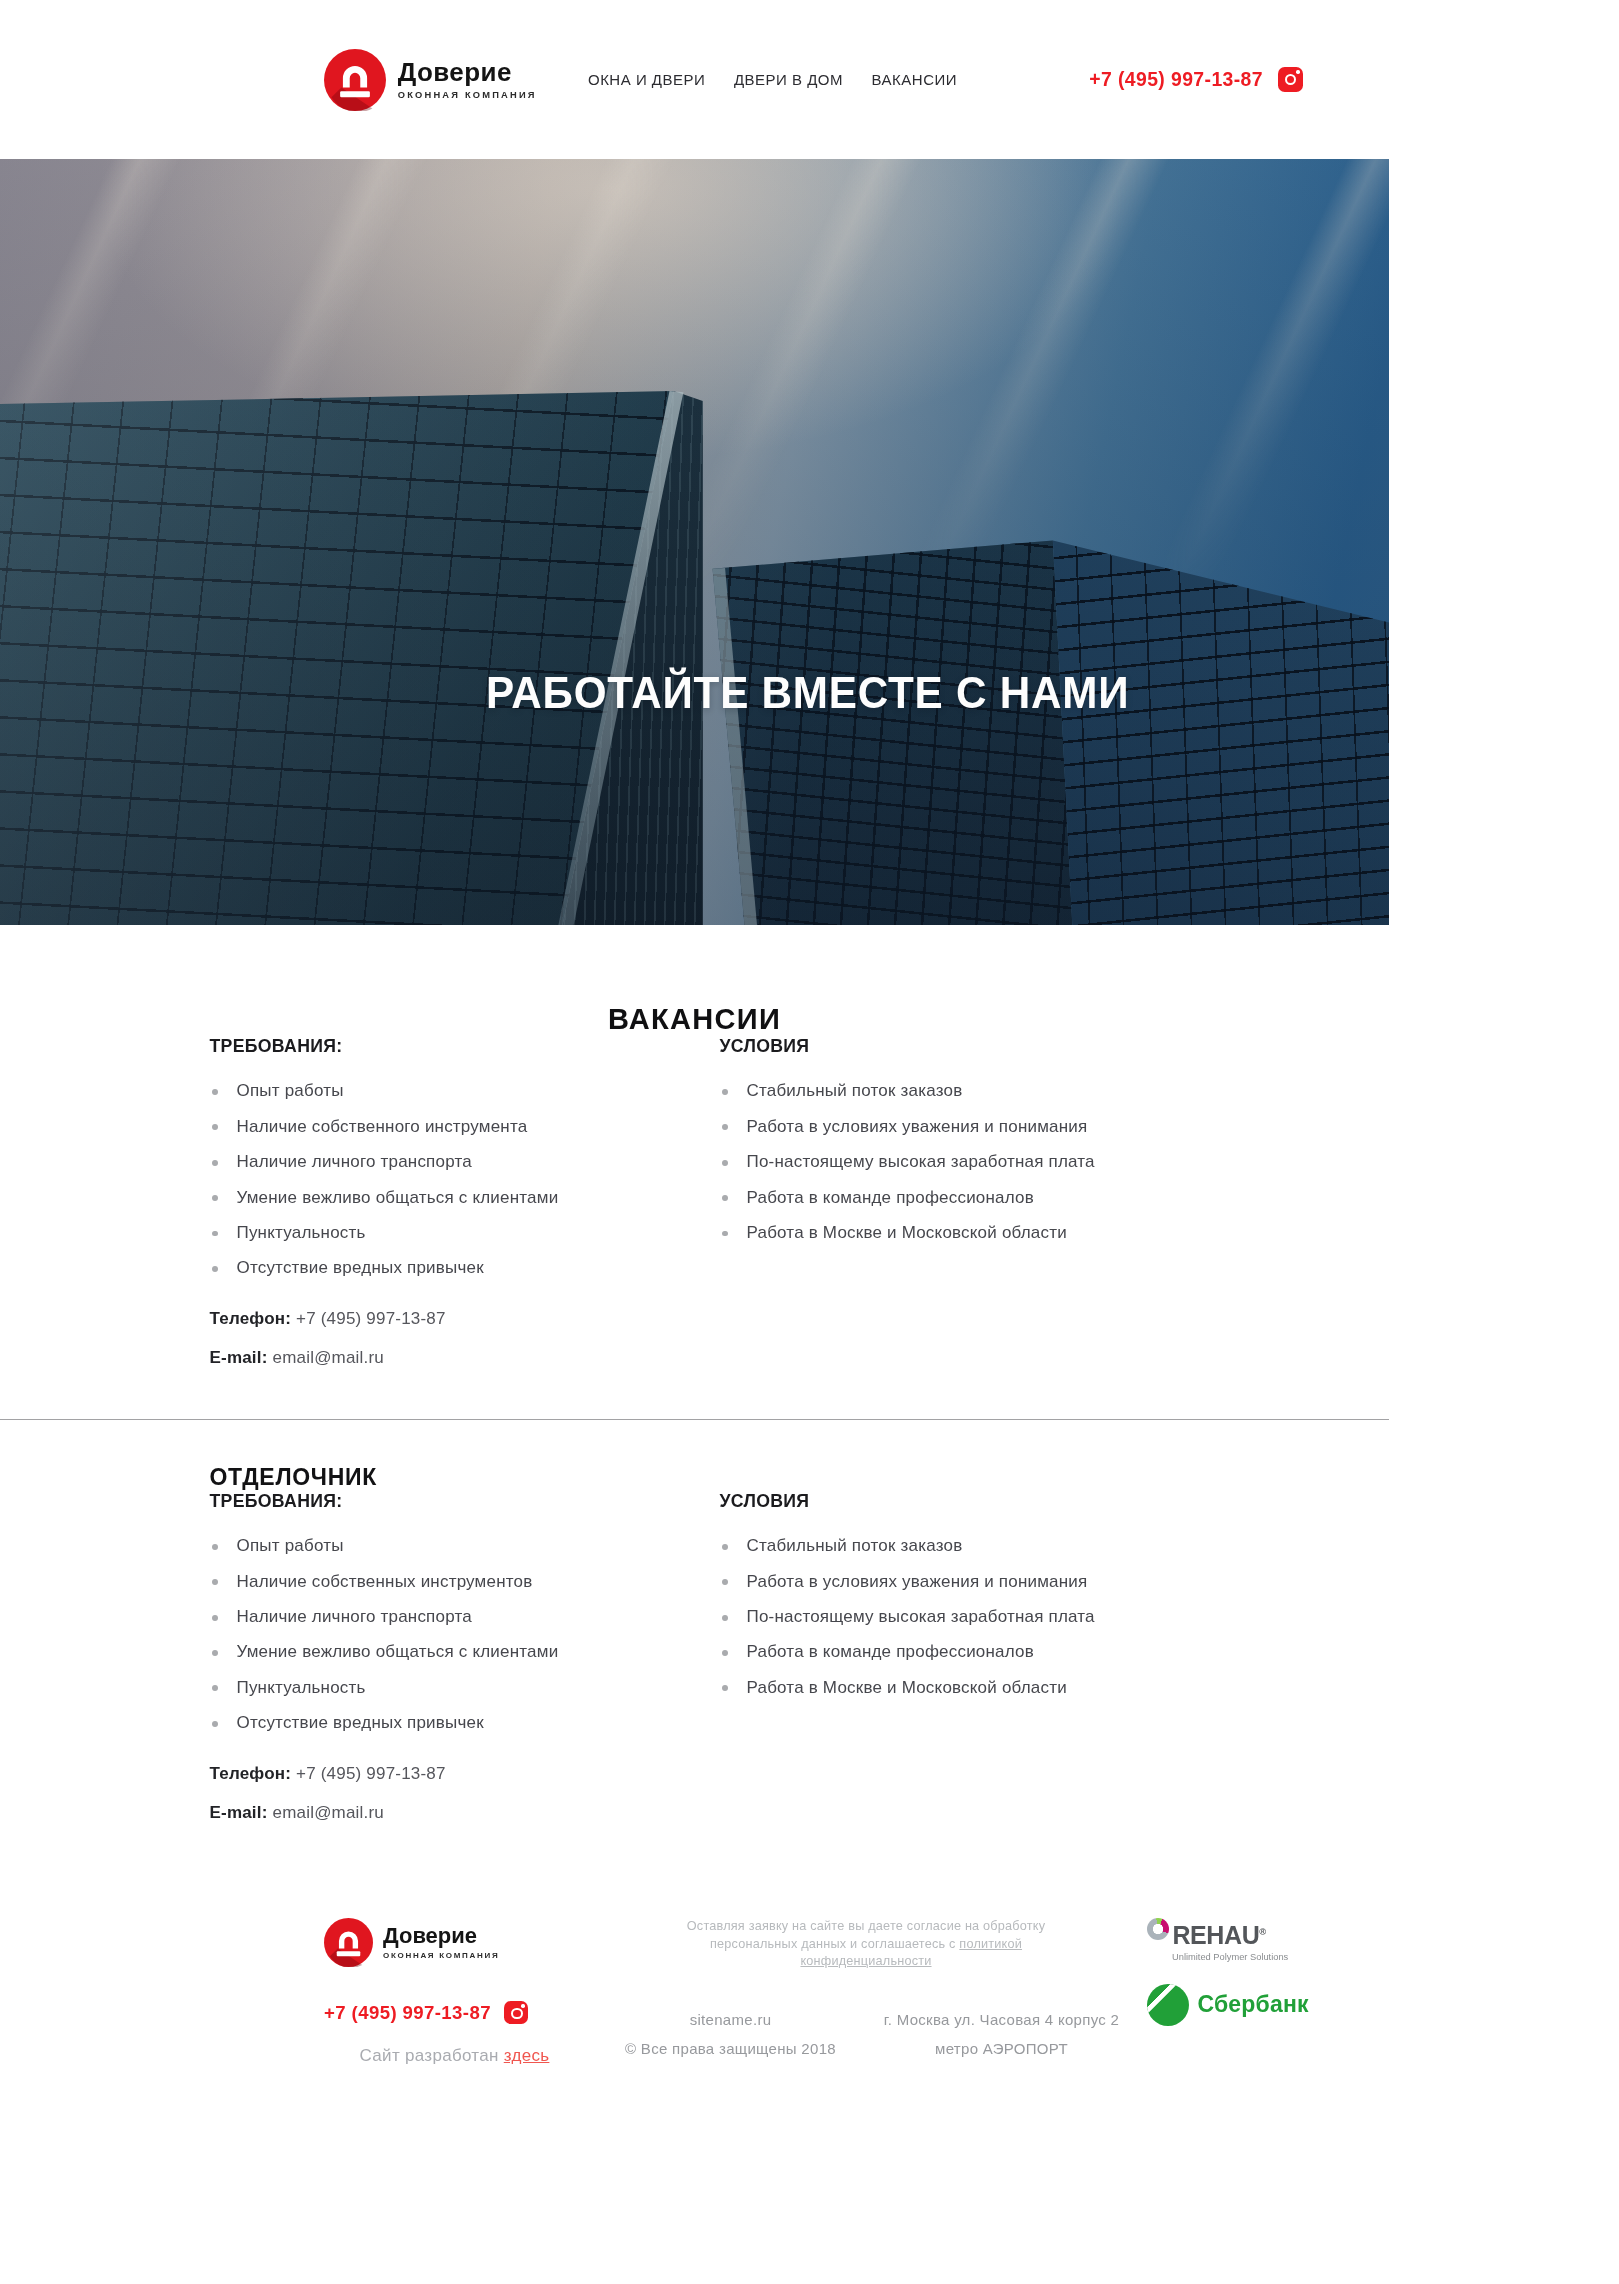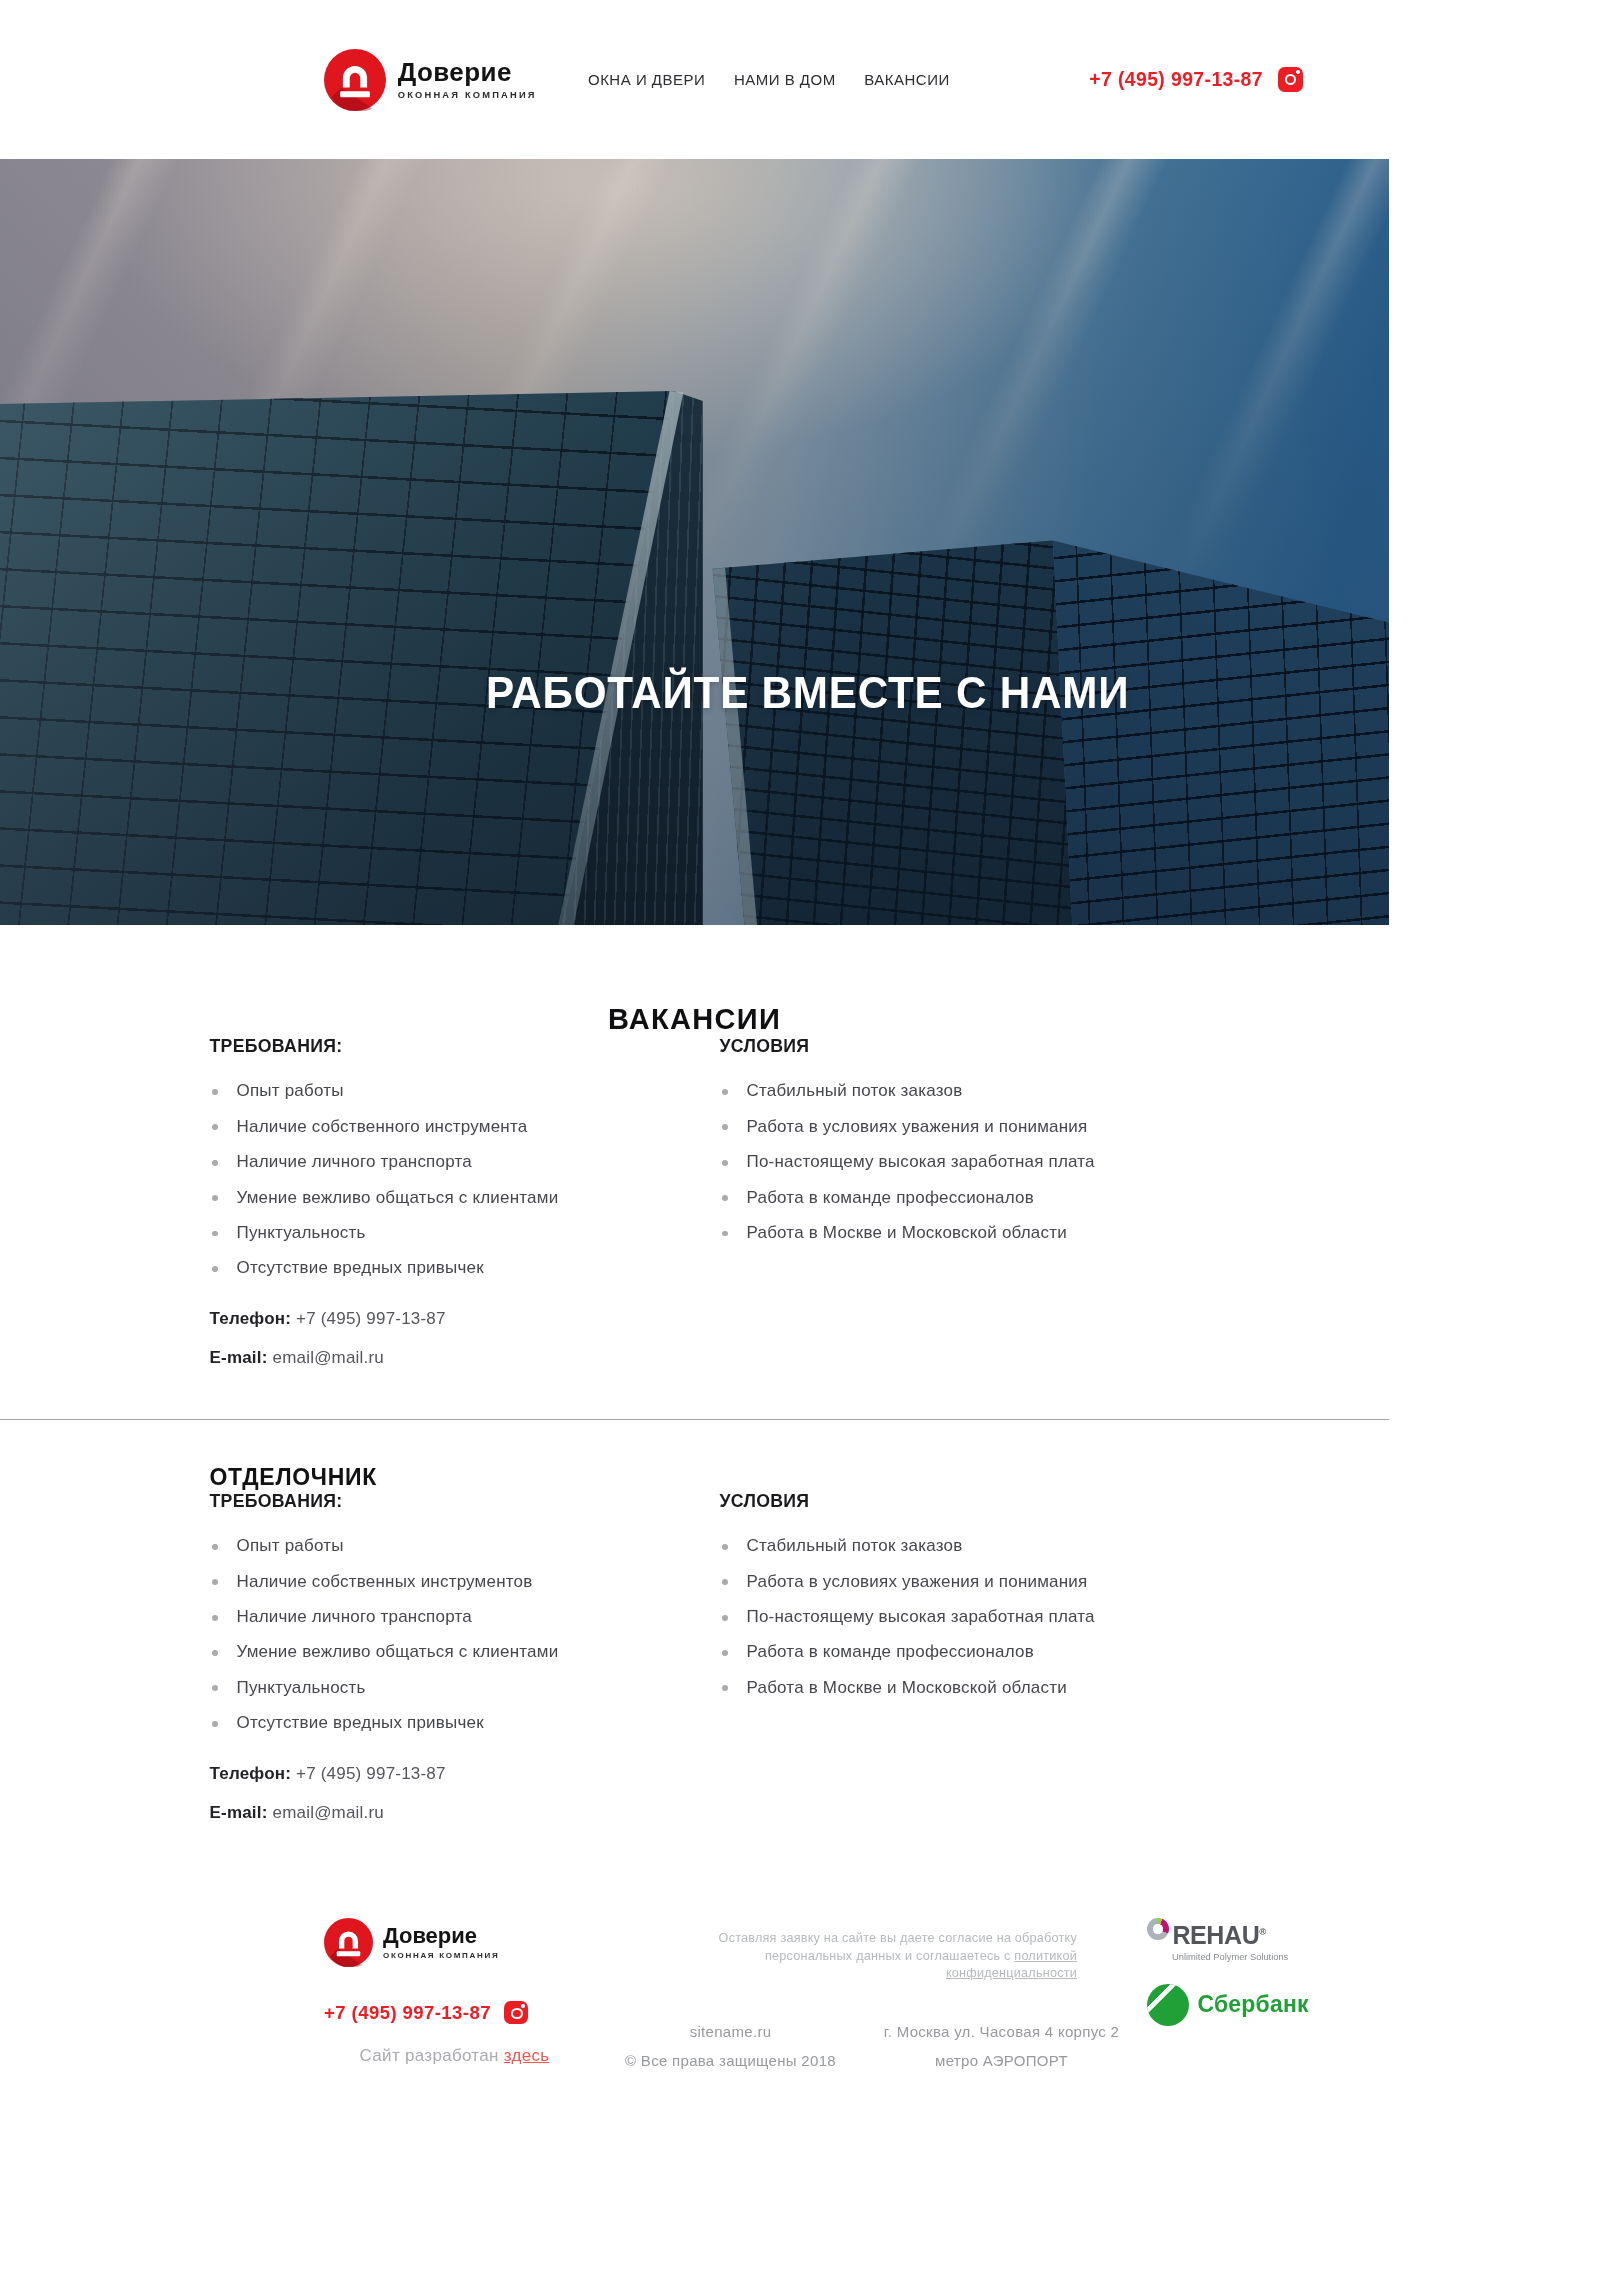--- a/index.html
+++ b/index.html
@@ -91,21 +91,21 @@
   .f-left{width:261px;flex:0 0 auto;}
   .f-logo{display:flex;align-items:center;gap:10px;cursor:pointer;}
   .f-logo .logo-icon{width:49px;height:49px;}
   .f-logo-name{font-size:22px;font-weight:700;color:#141414;line-height:1;}
   .f-logo-tag{font-size:8px;font-weight:700;color:#2b2b2b;letter-spacing:1.7px;margin-top:4.2px;}
   .f-phone-row{display:flex;align-items:center;gap:13.5px;margin-top:34px;}
   .f-phone{font-size:18.6px;font-weight:700;color:#ee1c23;letter-spacing:0.4px;cursor:pointer;}
   .dev-line{margin-top:22px;font-size:17px;color:#a9abb0;letter-spacing:0.3px;text-align:center;}
   .dev-link{color:#f0564f;text-decoration:underline;cursor:pointer;}
   .f-center{flex:1;text-align:center;padding:0 10px;}
-  .consent{font-size:12.7px;line-height:17.7px;color:#b7babd;max-width:422px;margin:12px auto;letter-spacing:0.2px;text-align:right;}
+  .consent{font-size:12.7px;line-height:17.7px;color:#b7babd;max-width:422px;margin:0 auto;letter-spacing:0.2px;}
   .consent-link{text-decoration:underline;cursor:pointer;color:#b7babd;}
   .disclaimer{font-size:12.7px;line-height:17.7px;color:#b2b5b8;max-width:439px;margin:20px auto 0;letter-spacing:0.2px;}
   .f-bottom{display:flex;margin-top:40px;}
   .f-bcell{width:50%;}
   .f-bline{font-size:15px;color:#97999d;letter-spacing:0.3px;}
   .f-bline + .f-bline{margin-top:11.8px;}
   .f-right{width:156px;flex:0 0 auto;text-align:left;}
   .rehau{cursor:pointer;}
   .rehau-top{display:flex;align-items:flex-end;gap:3.4px;}
   .rehau-swirl{width:22px;height:22px;border-radius:50%;flex:0 0 auto;margin-bottom:8.4px;
@@ -139,21 +139,21 @@
         <div>
           <div class="logo-name">Доверие</div>
           <div class="logo-tag">ОКОННАЯ КОМПАНИЯ</div>
         </div>
       </div>
       <div class="nav">
         <div class="nav-item">
           <span>ОКНА И ДВЕРИ</span>
         </div>
         <div class="nav-item">
-          <span>НАМИ В ДОМ</span>
+          <span>ДВЕРИ В ДОМ</span>
         </div>
         <div class="nav-item">
           <span>ВАКАНСИИ</span>
         </div>
       </div>
       <div class="header-right">
         <span class="header-phone">+7 (495) 997-13-87</span>
         <span class="insta-icon"></span>
       </div>
     </div>

